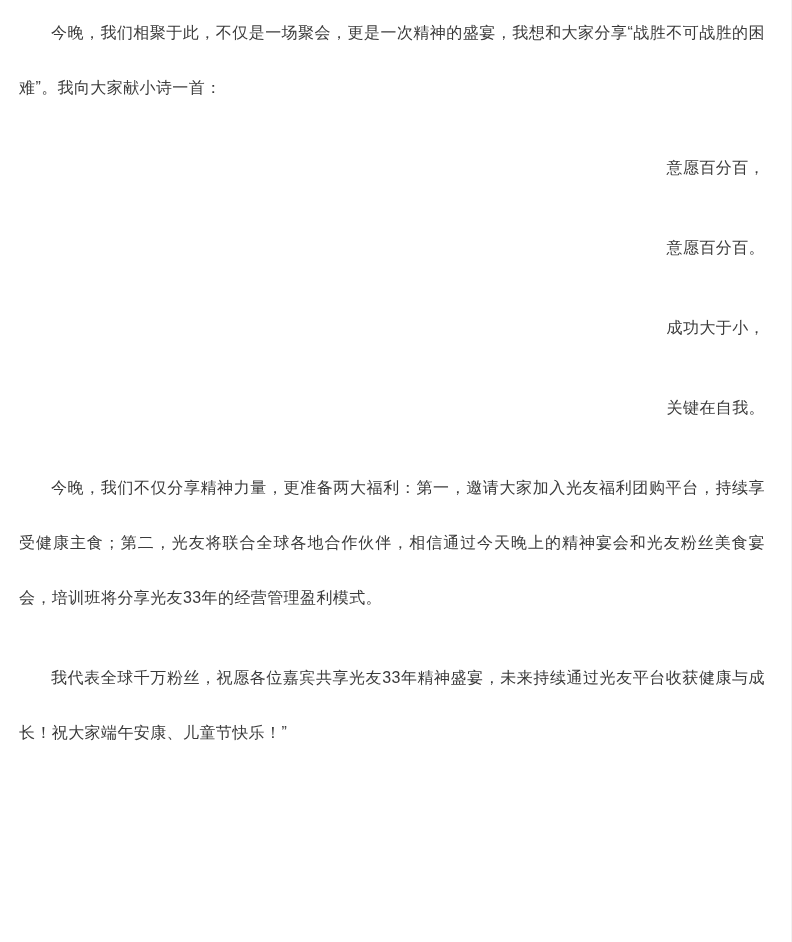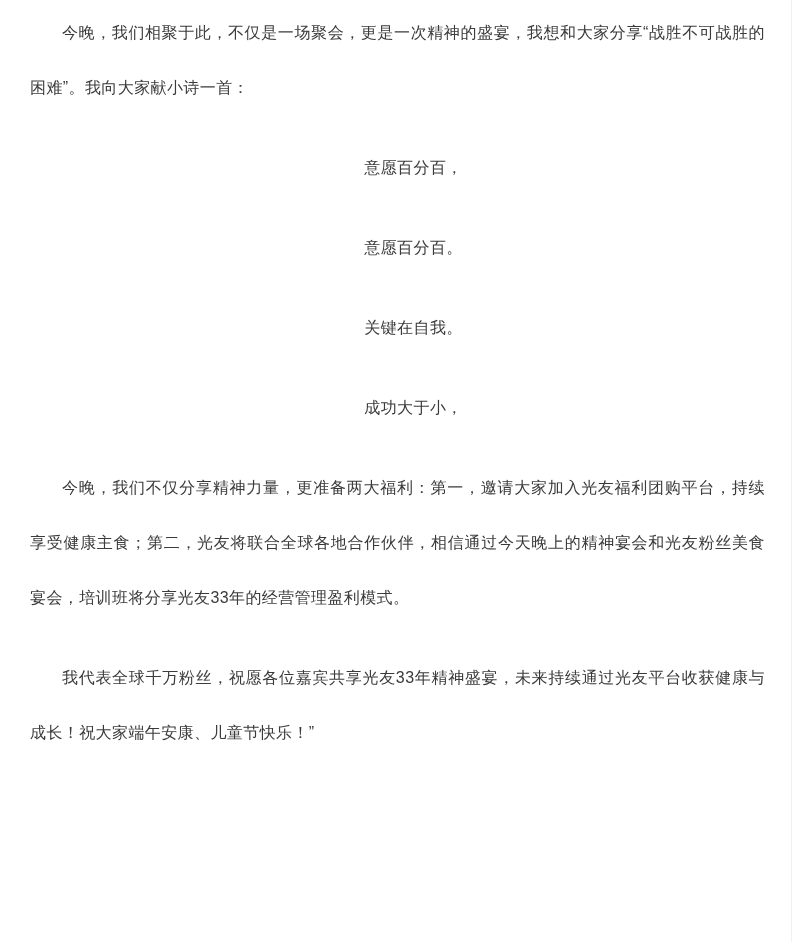--- a/index.html
+++ b/index.html
@@ -18,43 +18,43 @@
     width: 792px;
     min-height: 942px;
     padding: 5px 26px 20px 18px;
     border-right: 1px solid #f1f1f1;
     color: #3a3a3a;
     font-size: 16px;
     line-height: 55px;
     letter-spacing: 0.4px;
   }
   .article p {
-    margin: 0 0 25px 12px;
+    margin: 0 0 25px 1px;
     text-indent: 2em;
     text-align: justify;
     word-break: break-all;
   }
   .article p.poem-line {
-    text-align: center;
+    text-align: right;
   }
   .article p:last-child {
     margin-bottom: 0;
   }
 </style>
 </head>
 <body>
 
 <div class="article">
   <p>今晚，我们相聚于此，不仅是一场聚会，更是一次精神的盛宴，我想和大家分享“战胜不可战胜的困难”。我向大家献小诗一首：</p>
 
   <p class="poem-line">意愿百分百，</p>
 
   <p class="poem-line">意愿百分百。</p>
 
+  <p class="poem-line">成功大于小，</p>
+
   <p class="poem-line">关键在自我。</p>
-
-  <p class="poem-line">成功大于小，</p>
 
 
   <p>今晚，我们不仅分享精神力量，更准备两大福利：第一，邀请大家加入光友福利团购平台，持续享受健康主食；第二，光友将联合全球各地合作伙伴，相信通过今天晚上的精神宴会和光友粉丝美食宴会，培训班将分享光友33年的经营管理盈利模式。</p>
 
   <p>我代表全球千万粉丝，祝愿各位嘉宾共享光友33年精神盛宴，未来持续通过光友平台收获健康与成长！祝大家端午安康、儿童节快乐！”</p>
 </div>
 
 </body></html>

